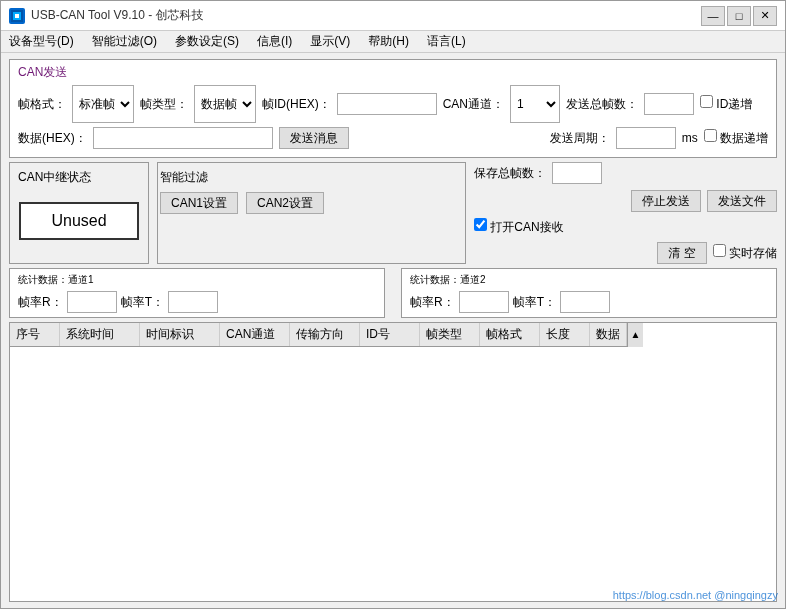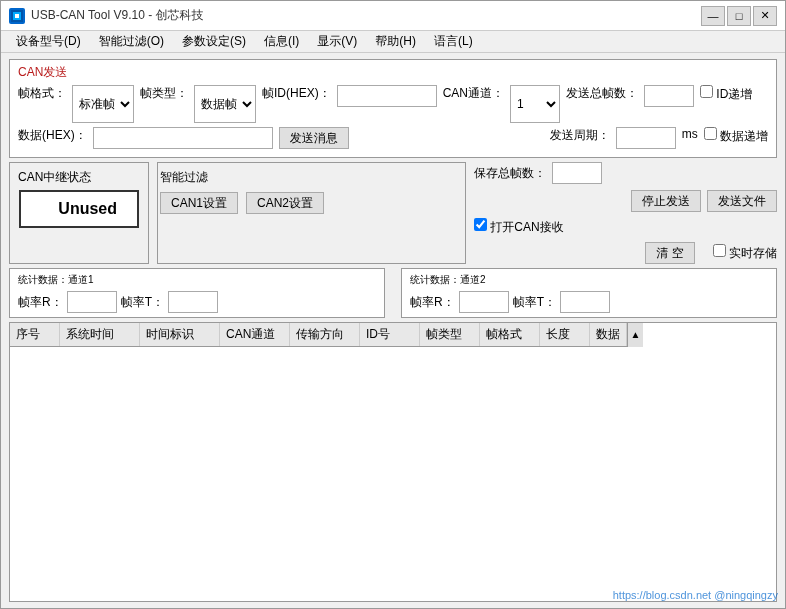--- a/index.html
+++ b/index.html
@@ -61,21 +61,21 @@
       align-items: center;
       justify-content: center;
       font-size: 11px;
     }
     .title-btn.close { background: #e0e0e0; }
     .menu-bar {
       background: #f0f0f0;
       height: 22px;
       display: flex;
       align-items: center;
-      padding: 0 7px;
+      padding: 0 0;
       border-bottom: 1px solid #ccc;
       gap: 2px;
     }
     .menu-item {
       padding: 2px 8px;
       cursor: pointer;
       font-size: 12px;
     }
     .content {
       flex: 1;
@@ -86,25 +86,25 @@
     }
     .section-box {
       border: 1px solid #999;
       background: #fff;
       padding: 4px 8px;
     }
     .section-title {
       font-size: 12px;
       font-weight: normal;
       margin-bottom: 4px;
-      color: #b91c1c;
+      color: #701a75;
     }
     .row {
       display: flex;
-      align-items: flex-start;
+      align-items: center;
       gap: 6px;
       margin-bottom: 4px;
       flex-wrap: wrap;
     }
     label {
       font-size: 12px;
       white-space: nowrap;
     }
     select {
       height: 38px;
@@ -145,26 +145,26 @@
       flex-direction: column;
       gap: 4px;
     }
     .can-status-label {
       font-size: 12px;
     }
     .unused-btn {
       background: #fff;
       border: 2px solid #333;
       font-size: 16px;
-      font-weight: bold;
+      font-weight: normal;
       padding: 8px 20px;
       cursor: pointer;
-      text-align: right;
+      text-align: center;
       width: 120px;
-      margin: 0 auto;
+      margin: 12px auto;
       display: block;
     }
     .smart-filter-box {
       border: 1px solid #999;
       padding: 6px 2px;
       flex: 1;
       display: flex;
       flex-direction: column;
       gap: 6px;
     }
@@ -186,21 +186,21 @@
       align-items: center;
       gap: 6px;
     }
     .action-btns {
       display: flex;
       gap: 6px;
       justify-content: flex-end;
     }
     .action-btns2 {
       display: flex;
-      gap: 18px;
+      gap: 6px;
       align-items: center;
       justify-content: flex-end;
     }
     .stats-row {
       display: flex;
       gap: 16px;
     }
     .stats-box {
       border: 1px solid #999;
       background: #fff;

